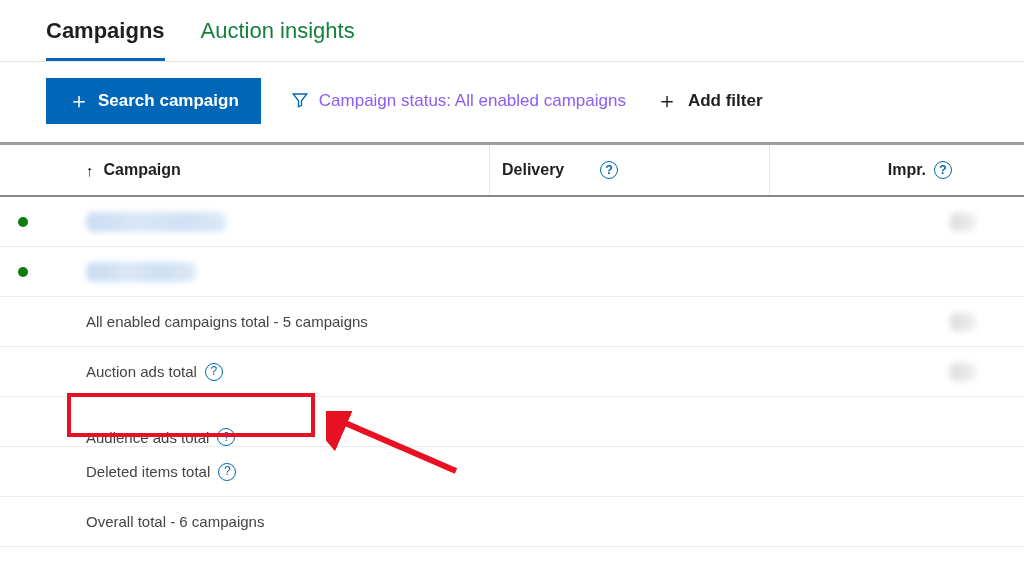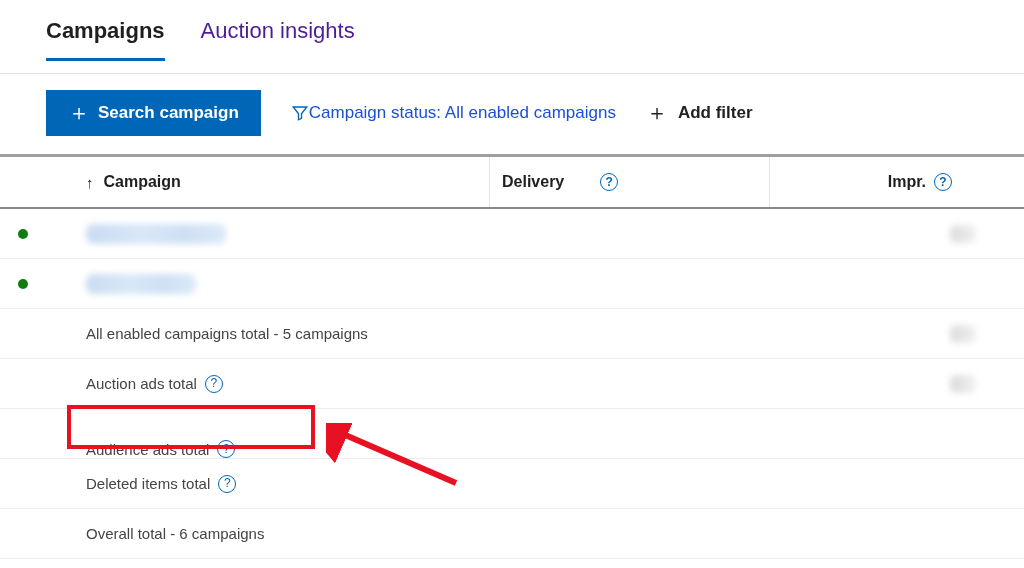--- a/index.html
+++ b/index.html
@@ -9,26 +9,26 @@
       color: #323130;
       width: 1024px;
       height: 568px;
       overflow: hidden;
     }
 
     
     .tabs {
       display: flex;
       gap: 36px;
-      padding: 18px 46px 12px 46px;
+      padding: 18px 46px 0 46px;
       border-bottom: 1px solid #e5e5e5;
     }
     .tab {
       font-size: 22px;
-      color: #4c1d95;
+      color: #15803d;
       padding-bottom: 14px;
       border-bottom: 3px solid transparent;
       cursor: pointer;
     }
     .tab.active {
       color: #201f1e;
       font-weight: 600;
       border-bottom: 3px solid #0067b8;
     }
 
@@ -45,24 +45,25 @@
       border: none;
       font-size: 17px;
       font-weight: 600;
       padding: 12px 22px;
       display: inline-flex;
       align-items: center;
       gap: 8px;
       cursor: pointer;
     }
     .status-filter {
-      color: #1d4ed8;
+      color: #8b5cf6;
       font-size: 17px;
       display: inline-flex;
-      align-items: center;
+      align-items: flex-start;
+      gap: 10px;
       cursor: pointer;
     }
     .add-filter {
       color: #201f1e;
       font-size: 17px;
       font-weight: 600;
       display: inline-flex;
       align-items: center;
       gap: 10px;
       cursor: pointer;

